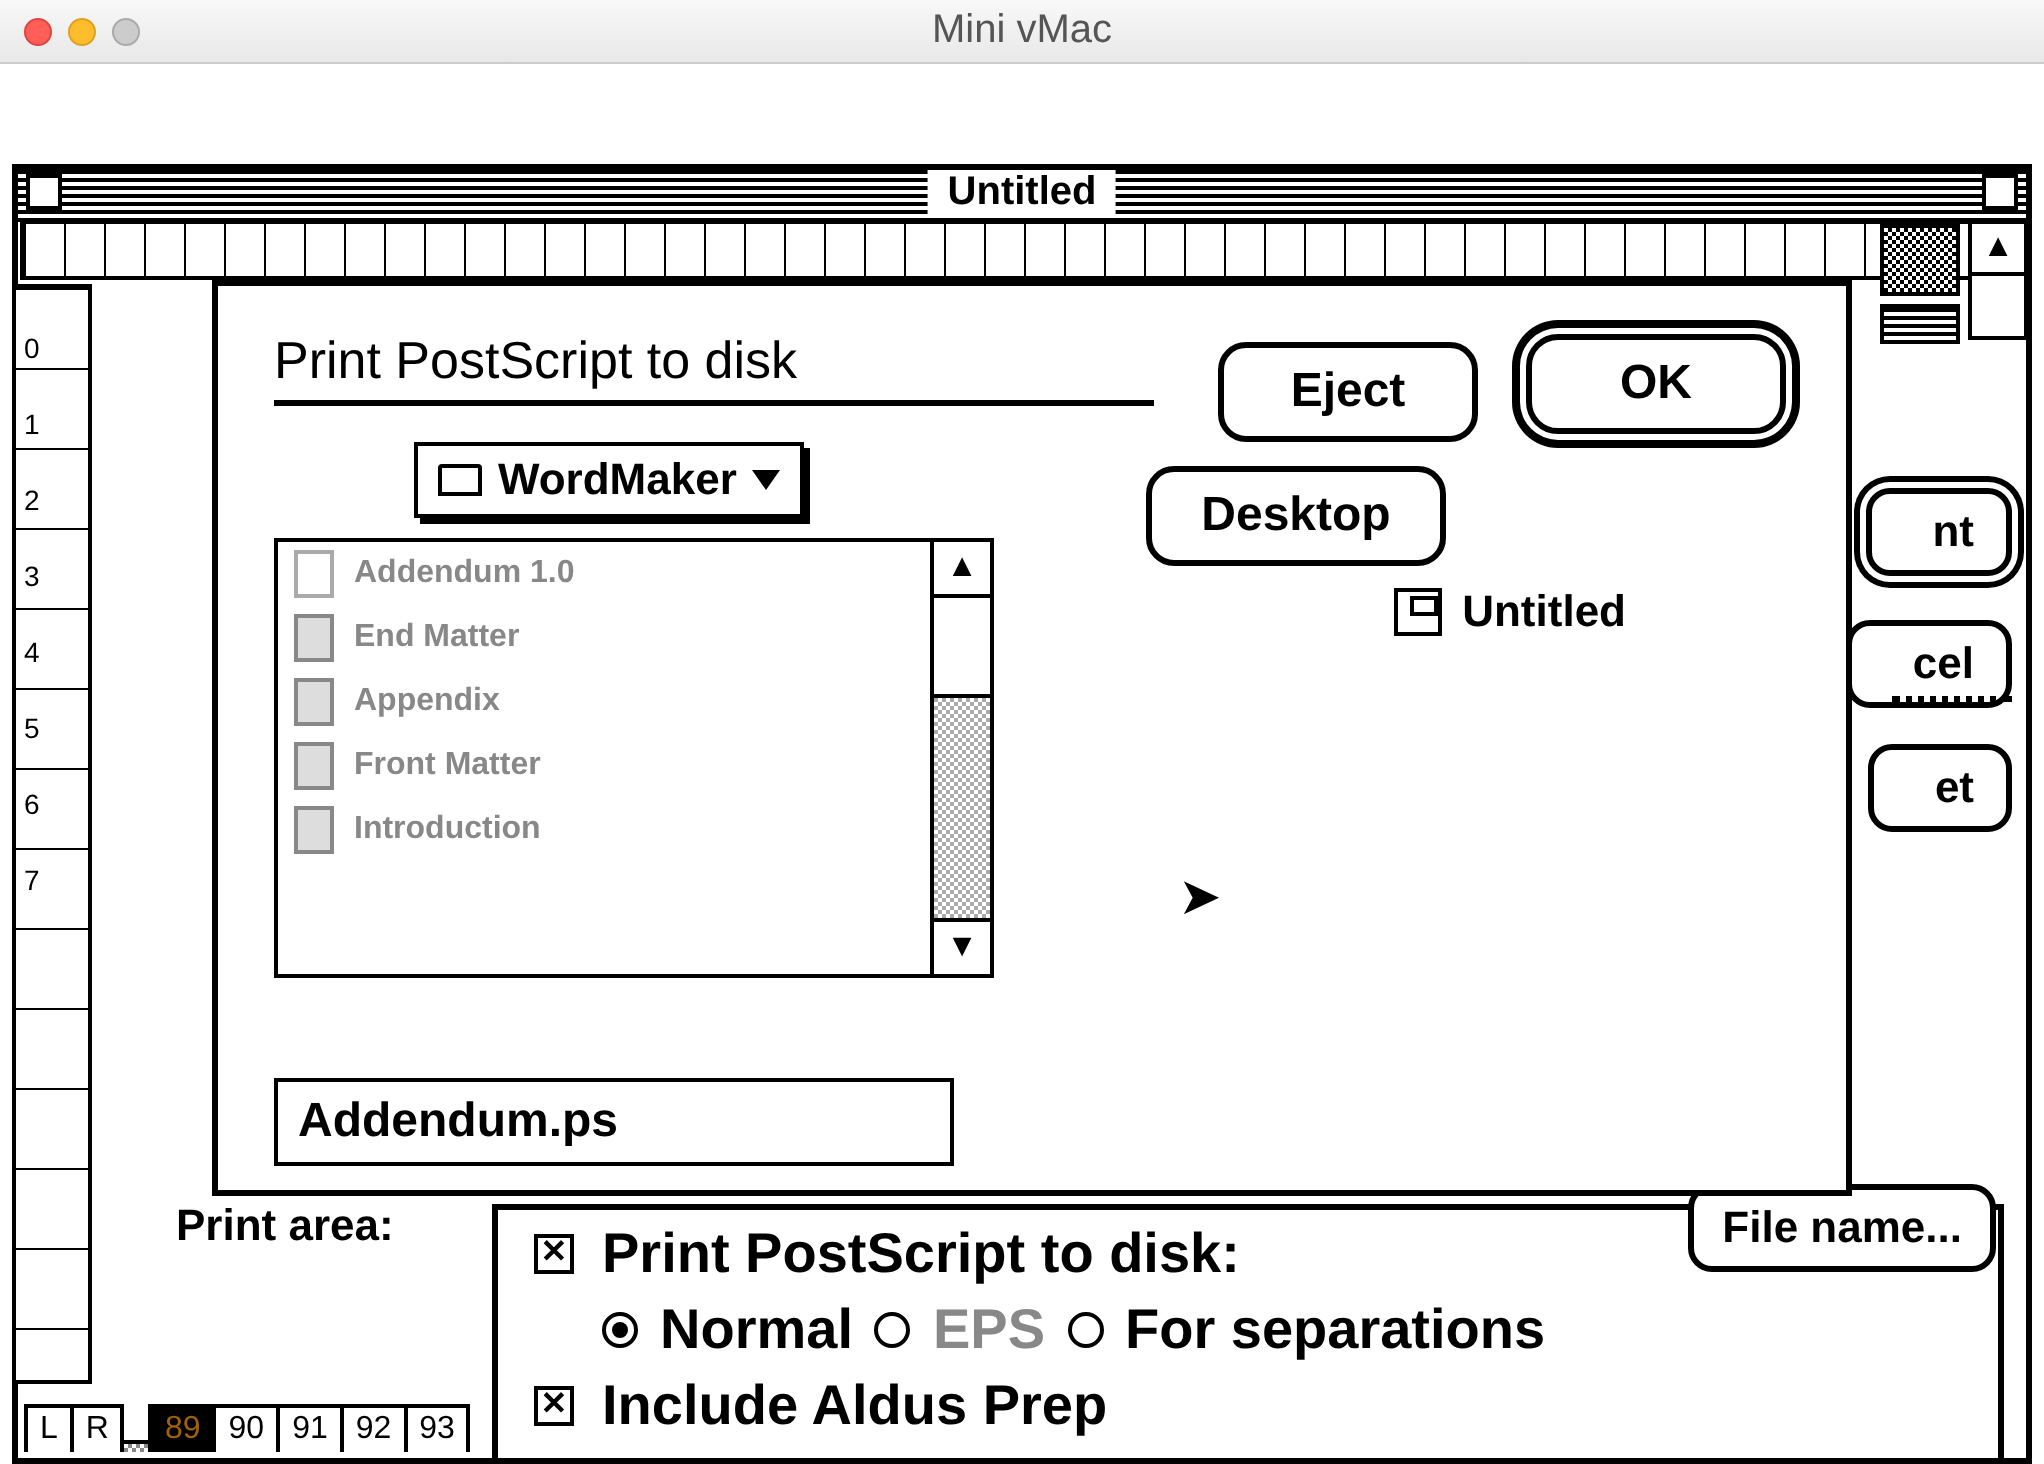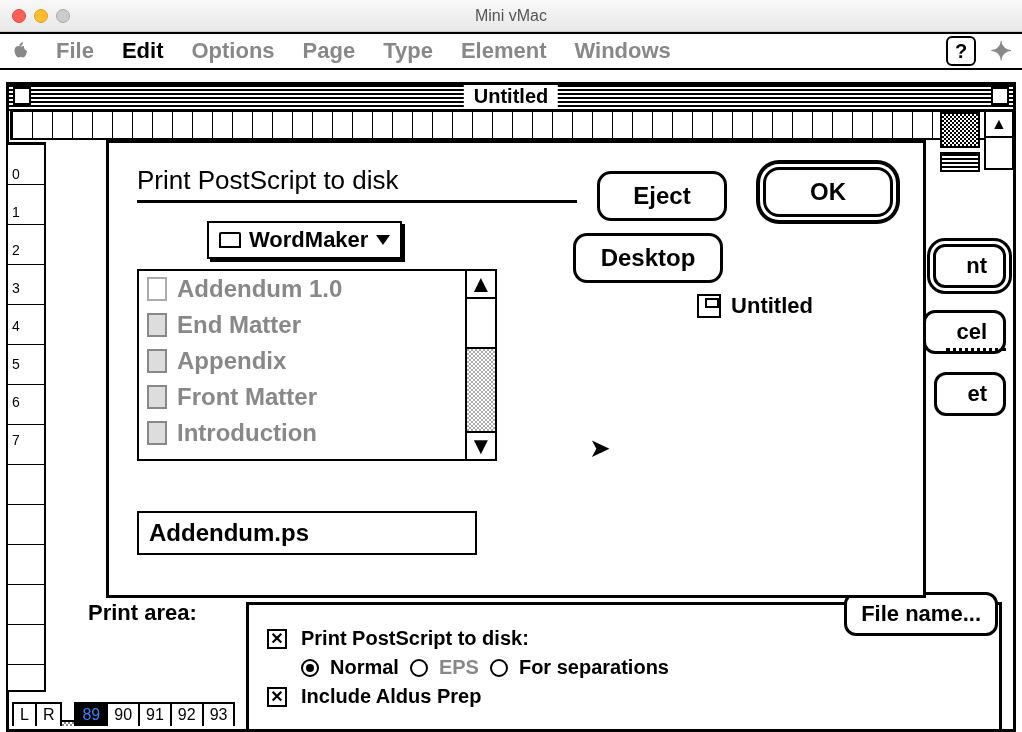--- a/index.html
+++ b/index.html
@@ -20,21 +20,21 @@
   display: flex;
   align-items: center;
   padding: 0 12px;
   position: relative;
 }
 .traffic-lights { display:flex; gap:8px; }
 .traffic-light { width:14px; height:14px; border-radius:50%; }
 .tl-red { background:#ff5f57; border:1px solid #e0443e; }
 .tl-yellow { background:#ffbd2e; border:1px solid #dea123; }
 .tl-gray { background:#ccc; border:1px solid #aaa; }
-.host-title { position:absolute; left:0; right:0; text-align:center; color:#555; font-size:16px; font-family: -apple-system, Helvetica, sans-serif; }
+.host-title { position:absolute; left:0; right:0; text-align:center; color:#555; font-size:20px; font-family: -apple-system, Helvetica, sans-serif; }
 
 
 .emulated {
   position: relative;
   width: 1022px;
   height: 700px;
   background: #fff;
 }
 
 
@@ -115,24 +115,24 @@
   border:2px solid #000;
   box-shadow:3px 3px 0 #000;
   padding:4px 10px;
   font-size:22px; font-weight:bold;
   gap:8px;
 }
 .folder-popup .tri { width:0; height:0; border-left:7px solid transparent; border-right:7px solid transparent; border-top:10px solid #000; }
 
 .file-list {
   margin-top:10px;
-  width:360px; height:192px;
+  width:360px; height:220px;
   border:2px solid #000;
   position:relative;
-  font-size:24px;
+  font-size:16px;
   font-weight:bold;
 }
 .file-list-inner { position:absolute; top:0; left:0; right:32px; bottom:0; overflow:hidden; }
 .file-row { display:flex; align-items:center; gap:10px; padding:4px 8px; color:#888; }
 .file-row .ficon { width:20px; height:24px; border:2px solid #888; display:inline-block; background:#ddd; }
 .file-row.doc .ficon { background:#fff; border-color:#aaa; }
 .list-scroll { position:absolute; top:0; right:0; width:30px; bottom:0; border-left:2px solid #000; display:flex; flex-direction:column; }
 .list-scroll .arrow { height:28px; border-bottom:2px solid #000; display:flex; align-items:center; justify-content:center; }
 .list-scroll .arrow.down { border-bottom:none; border-top:2px solid #000; }
 .list-scroll .track { flex:1; background:repeating-conic-gradient(#aaa 0 25%, #fff 0 50%) 0 0/4px 4px; position:relative; }
@@ -149,56 +149,56 @@
 .dlg-btn {
   position:absolute;
   border:3px solid #000;
   border-radius:14px;
   background:#fff;
   font-weight:bold; font-size:24px;
   padding:8px 0;
   text-align:center;
 }
 .dlg-btn.ok { top:24px; right:30px; width:130px; box-shadow:0 0 0 3px #fff, 0 0 0 7px #000; border-radius:16px; }
-.dlg-btn.eject { top:28px; right:196px; width:130px; }
+.dlg-btn.eject { top:28px; right:184px; width:130px; }
 .dlg-btn.cancel { top:90px; right:30px; width:130px; }
 .dlg-btn.desktop { top:90px; right:200px; width:150px; }
 
 .disk-label { position:absolute; top:150px; right:110px; font-size:22px; font-weight:bold; display:flex; align-items:center; gap:10px; }
 .floppy-icon { width:24px; height:24px; border:2px solid #000; position:relative; }
 .floppy-icon::after { content:""; position:absolute; top:2px; left:6px; width:10px; height:6px; border:2px solid #000; }
 
 .cursor-arrow { position:absolute; top:290px; left:480px; font-size:26px; }
 
 
 .options-panel {
   position:absolute;
   bottom:0; left:246px; right:20px; height:130px;
   background:#fff;
   border:3px solid #000;
-  padding:16px 18px;
-  font-size:20px; font-weight:bold;
+  padding:0 18px;
+  font-size:28px; font-weight:bold;
   z-index:5;
 }
 .opt-row { display:flex; align-items:center; gap:14px; margin:6px 0; }
 .checkbox { width:20px; height:20px; border:2px solid #000; display:inline-flex; align-items:center; justify-content:center; font-size:16px; line-height:1;}
 .checkbox.checked::after { content:"✕"; }
 .radio { width:18px; height:18px; border:2px solid #000; border-radius:50%; display:inline-flex; align-items:center; justify-content:center; }
 .radio.on::after { content:""; width:8px; height:8px; background:#000; border-radius:50%; }
 .opt-sub { margin-left:34px; display:flex; gap:11px; align-items:center; }
 .dim { color:#888; }
 
 .print-area-label { position:absolute; bottom:106px; left:88px; font-size:22px; font-weight:bold; z-index:6; }
 
 .filename-btn { position:absolute; bottom:96px; right:24px; border:3px solid #000; border-radius:12px; padding:6px 14px; font-size:22px; font-weight:bold; background:#fff; z-index:6; }
 
 
 .page-tabs { position:absolute; bottom:6px; left:12px; display:flex; font-size:16px; align-items:flex-end; }
 .page-tab { border:2px solid #000; border-bottom:none; padding:2px 6px; margin-right:-2px; background:#fff; }
-.page-tab.dark { background:#000; color:#3b82f6; }
+.page-tab.dark { background:#000; color:#a16207; }
 .page-tab.hatch { background:repeating-conic-gradient(#888 0 25%, #fff 0 50%) 0 0/4px 4px; }
 
 
 .right-scroll { position:absolute; top:78px; right:8px; width:30px; height:60px; border:2px solid #000; background:#fff; }
 .right-scroll .up { height:26px; border-bottom:2px solid #000; display:flex;align-items:center;justify-content:center; }
 
 .pattern-box { position:absolute; top:80px; right:42px; width:40px; height:36px;
   background:repeating-conic-gradient(#000 0 25%, #fff 0 50%) 0 0/4px 4px;
   border:2px solid #000; }
 .pattern-box2 { position:absolute; top:120px; right:42px; width:40px; height:20px;
@@ -214,37 +214,20 @@
   <div class="traffic-lights">
     <div class="traffic-light tl-red"></div>
     <div class="traffic-light tl-yellow"></div>
     <div class="traffic-light tl-gray"></div>
   </div>
   <div class="host-title">Mini vMac</div>
 </div>
 
 <div class="emulated">
 
-  <div class="menubar">
-    <span class="apple">
-      <svg class="apple-logo" viewBox="0 0 20 20">
-          <path d="M14 5c-1 0-2 .6-2.7.6S9.6 5 8.5 5C6 5 4.5 7 4.5 9.5c0 3 2 7 4 7 .8 0 1.3-.5 2.3-.5s1.5.5 2.3.5c2 0 3.9-4 3.9-6.4C15.6 9 14 8 14 6.3 14 5.7 14 5 14 5zM12 4c.7-.8 1.2-2 1-3-1 .1-2 .7-2.6 1.5-.6.7-1 1.8-.9 2.8 1 0 2-.5 2.5-1.3z"></path>
-        </svg>
-    </span>
-    <span class="mitem">File</span>
-    <span class="mitem active">Edit</span>
-    <span class="mitem">Options</span>
-    <span class="mitem">Page</span>
-    <span class="mitem">Type</span>
-    <span class="mitem">Element</span>
-    <span class="mitem">Windows</span>
-    <span class="spacer"></span>
-    <span class="help-icon">?</span>
-    <span style="font-size:26px;color:#888;">✦</span>
-  </div>
 
   <div class="doc-window">
     <div class="doc-titlebar">
       <div class="doc-corner left"></div>
       <div class="doc-title">Untitled</div>
       <div class="doc-corner right"></div>
     </div>
   </div>
 
   <div class="ruler-top"></div>

